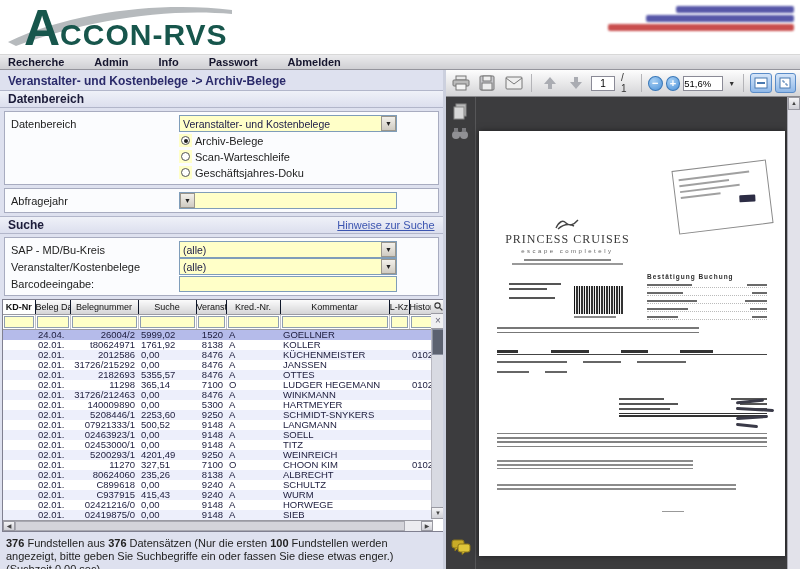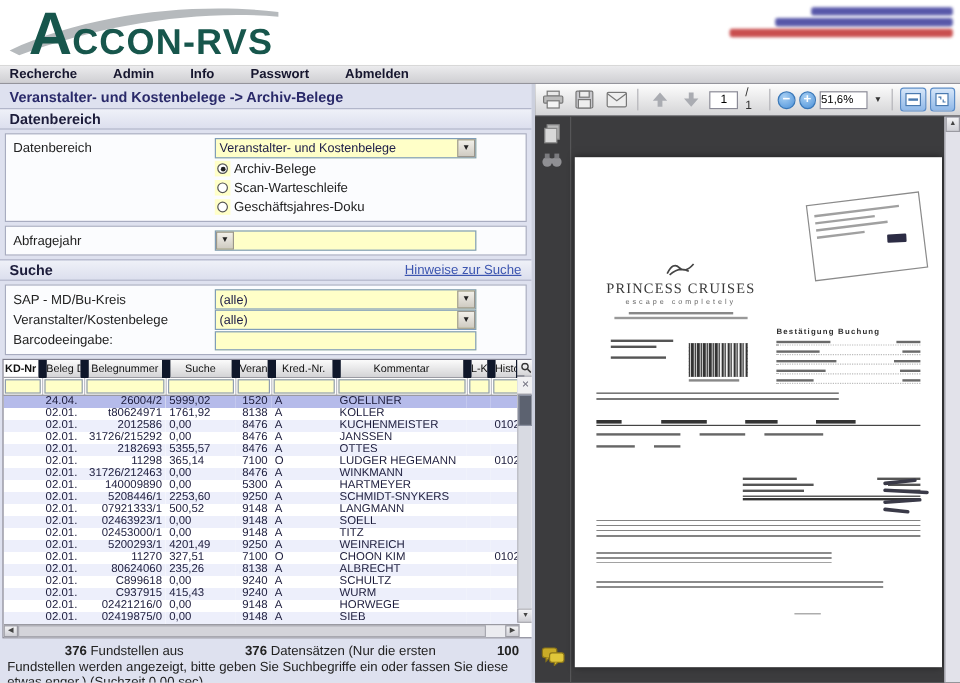--- a/index.html
+++ b/index.html
@@ -51,21 +51,21 @@
   .rdot { width:9px; height:9px; border-radius:50%; border:1px solid #555; background:#fff; position:relative; }
   .rdot.on::after { content:""; position:absolute; left:2px; top:2px; width:4px; height:4px;
     border-radius:50%; background:#222; }
 
   
   .twrap { position:relative; width:444px; margin:2px; border:1px solid #808090; background:#fff; }
   table.grid { border-collapse:collapse; table-layout:fixed; width:430px; }
   .grid col.c0{width:32px}.grid col.c1{width:35px}.grid col.c2{width:68px}.grid col.c3{width:58px}
   .grid col.c4{width:30px}.grid col.c5{width:54px}.grid col.c6{width:109px}.grid col.c7{width:20px}
   .grid col.c8{width:24px}
-  .grid th { height:14px; background:linear-gradient(#fbfbfb,#d4d4d6); border-right:7px solid #0f172a;
+  .grid th { height:14px; background:linear-gradient(#fbfbfb,#d4d4d6); border-right:1px solid #0f172a;
     border-bottom:1px solid #9a9aa2; font-size:9px; font-weight:normal; color:#111;
     white-space:nowrap; overflow:hidden; cursor:pointer; }
   .grid th.key { background:#fff; font-weight:bold; }
   .grid td.filt { height:15px; border-right:1px solid #c0c0c8; border-bottom:1px solid #9a9aa2; padding:1px; }
   .filtin { width:100%; height:12px; background:#ffffc8; border:1px solid #8f9db0; }
   .grid td { height:10px; font-size:9.5px; line-height:10px; color:#1c1c3c; padding:0 3px;
     white-space:nowrap; overflow:hidden; }
   .grid tr.alt td { background:#edeffb; }
   .grid tr.selrow td { background:#b5bbea; }
   .grid td.n2,.grid td.n4 { text-align:right; }
@@ -79,21 +79,21 @@
     border:1px solid #8a90a0; cursor:grab; }
   .vbtn { height:12px; background:linear-gradient(#f4f4f6,#d0d0d6); border:1px solid #9a9aa2;
     font-size:6px; text-align:center; line-height:10px; color:#444; cursor:pointer; }
   .hscroll { display:flex; width:430px; height:11px; border-top:1px solid #9a9aa2; background:#ececf0; }
   .hbtn { width:12px; background:linear-gradient(#f4f4f6,#d0d0d6); border:1px solid #9a9aa2;
     font-size:6px; line-height:9px; text-align:center; color:#444; cursor:pointer; }
   .htrack { flex:1; position:relative; }
   .hthumb { position:absolute; left:0; top:0; bottom:0; width:96%; background:#d4d4da; border:1px solid #a8a8b0; }
 
   .results { padding:3px 6px; font-size:11px; color:#222; line-height:13px; }
-  .results b { font-weight:bold;margin-left:48px; }
+  .results b { font-weight:bold; }
 
   
   .toolbar { height:27px; background:linear-gradient(#fdfdfd,#d4d4d6); border-bottom:1px solid #8a8a8e;
     display:flex; align-items:center; padding:0 4px; gap:3px; }
   .tbtn { width:24px; height:22px; display:flex; align-items:center; justify-content:center;
     border-radius:2px; cursor:pointer; }
   .tsep { width:1px; height:18px; background:#b4b4b8; margin:0 3px; }
   .pgbox { width:24px; height:15px; border:1px solid #8a8a96; background:#fff; font-size:10px;
     text-align:center; }
   .pgtotal { font-size:10px; color:#333; margin:0 3px; }

